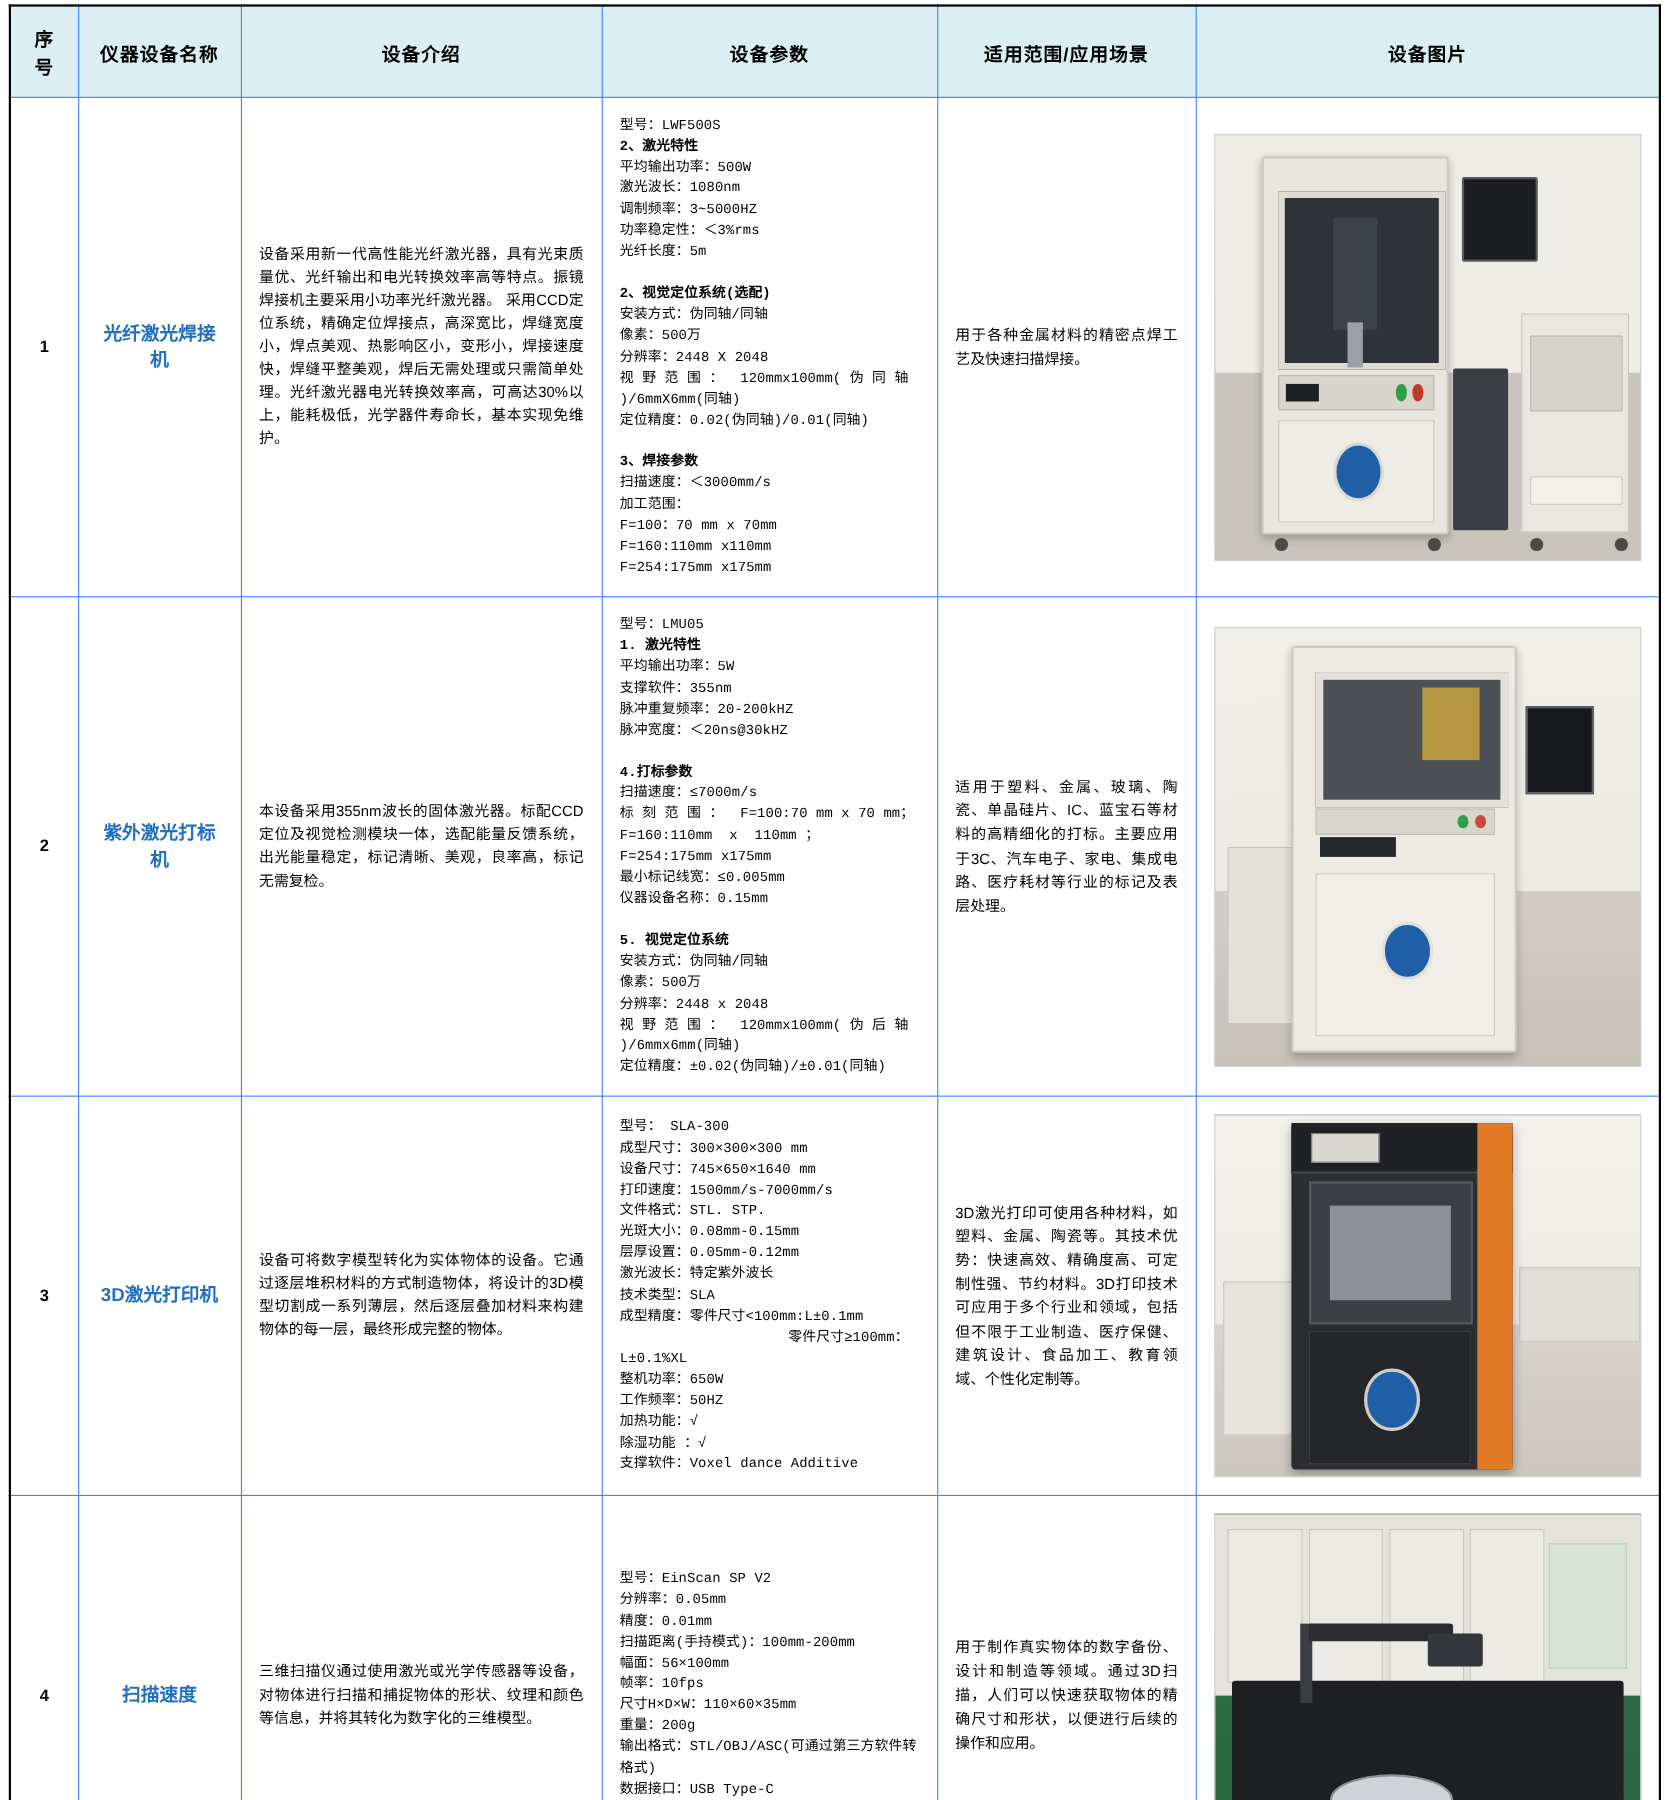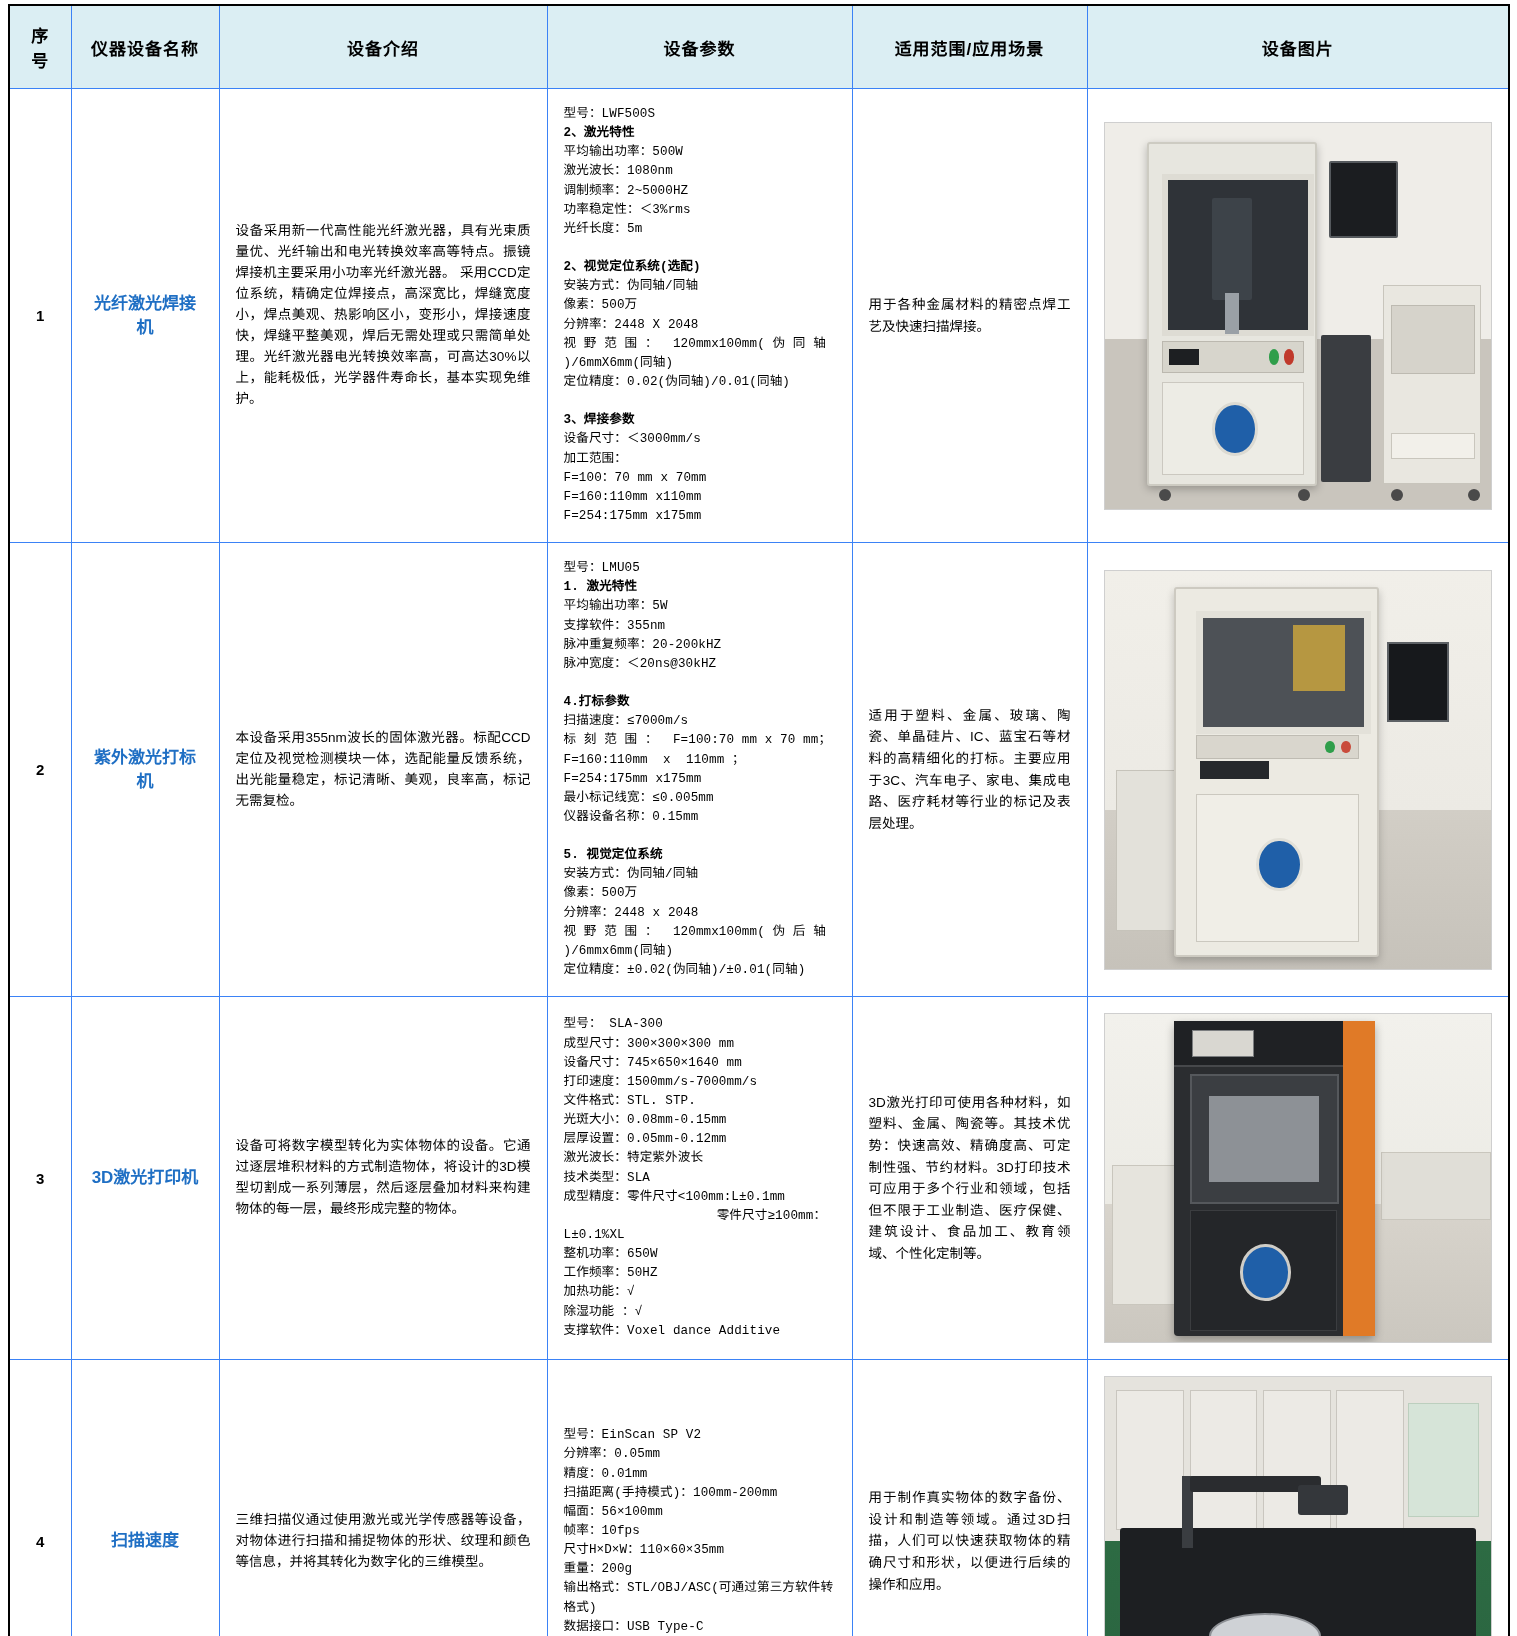--- a/index.html
+++ b/index.html
@@ -187,33 +187,33 @@
       <tr>
         <td class="no">1</td>
         <td class="name">光纤激光焊接机</td>
         <td class="intro">设备采用新一代高性能光纤激光器，具有光束质量优、光纤输出和电光转换效率高等特点。振镜焊接机主要采用小功率光纤激光器。
 采用CCD定位系统，精确定位焊接点，高深宽比，焊缝宽度小，焊点美观、热影响区小，变形小，焊接速度快，焊缝平整美观，焊后无需处理或只需简单处理。光纤激光器电光转换效率高，可高达30%以上，能耗极低，光学器件寿命长，基本实现免维护。</td>
         <td class="param">
           <div class="ptext"><span>型号：LWF500S</span>
 <span class="phead">2、激光特性</span>
 <span>平均输出功率：500W</span>
 <span>激光波长：1080nm</span>
-<span>调制频率：2~5000HZ</span>
+<span>调制频率：3~5000HZ</span>
 <span>功率稳定性：＜3%rms</span>
 <span>光纤长度：5m</span>
 <span></span>
 <span class="phead">2、视觉定位系统(选配)</span>
 <span>安装方式：伪同轴/同轴</span>
 <span>像素：500万</span>
 <span>分辨率：2448 X 2048</span>
 <span>视 野 范 围 ：  120mmx100mm( 伪 同 轴 )/6mmX6mm(同轴)</span>
 <span>定位精度：0.02(伪同轴)/0.01(同轴)</span>
 <span></span>
 <span class="phead">3、焊接参数</span>
-<span>设备尺寸：＜3000mm/s</span>
+<span>扫描速度：＜3000mm/s</span>
 <span>加工范围：</span>
 <span>F=100：70 mm x 70mm</span>
 <span>F=160:110mm x110mm</span>
 <span>F=254:175mm x175mm</span></div>
         </td>
         <td class="scope">用于各种金属材料的精密点焊工艺及快速扫描焊接。</td>
         <td class="img">
           <div class="photo ph1">
             <div class="wall"></div>
               <div class="floor"></div>

